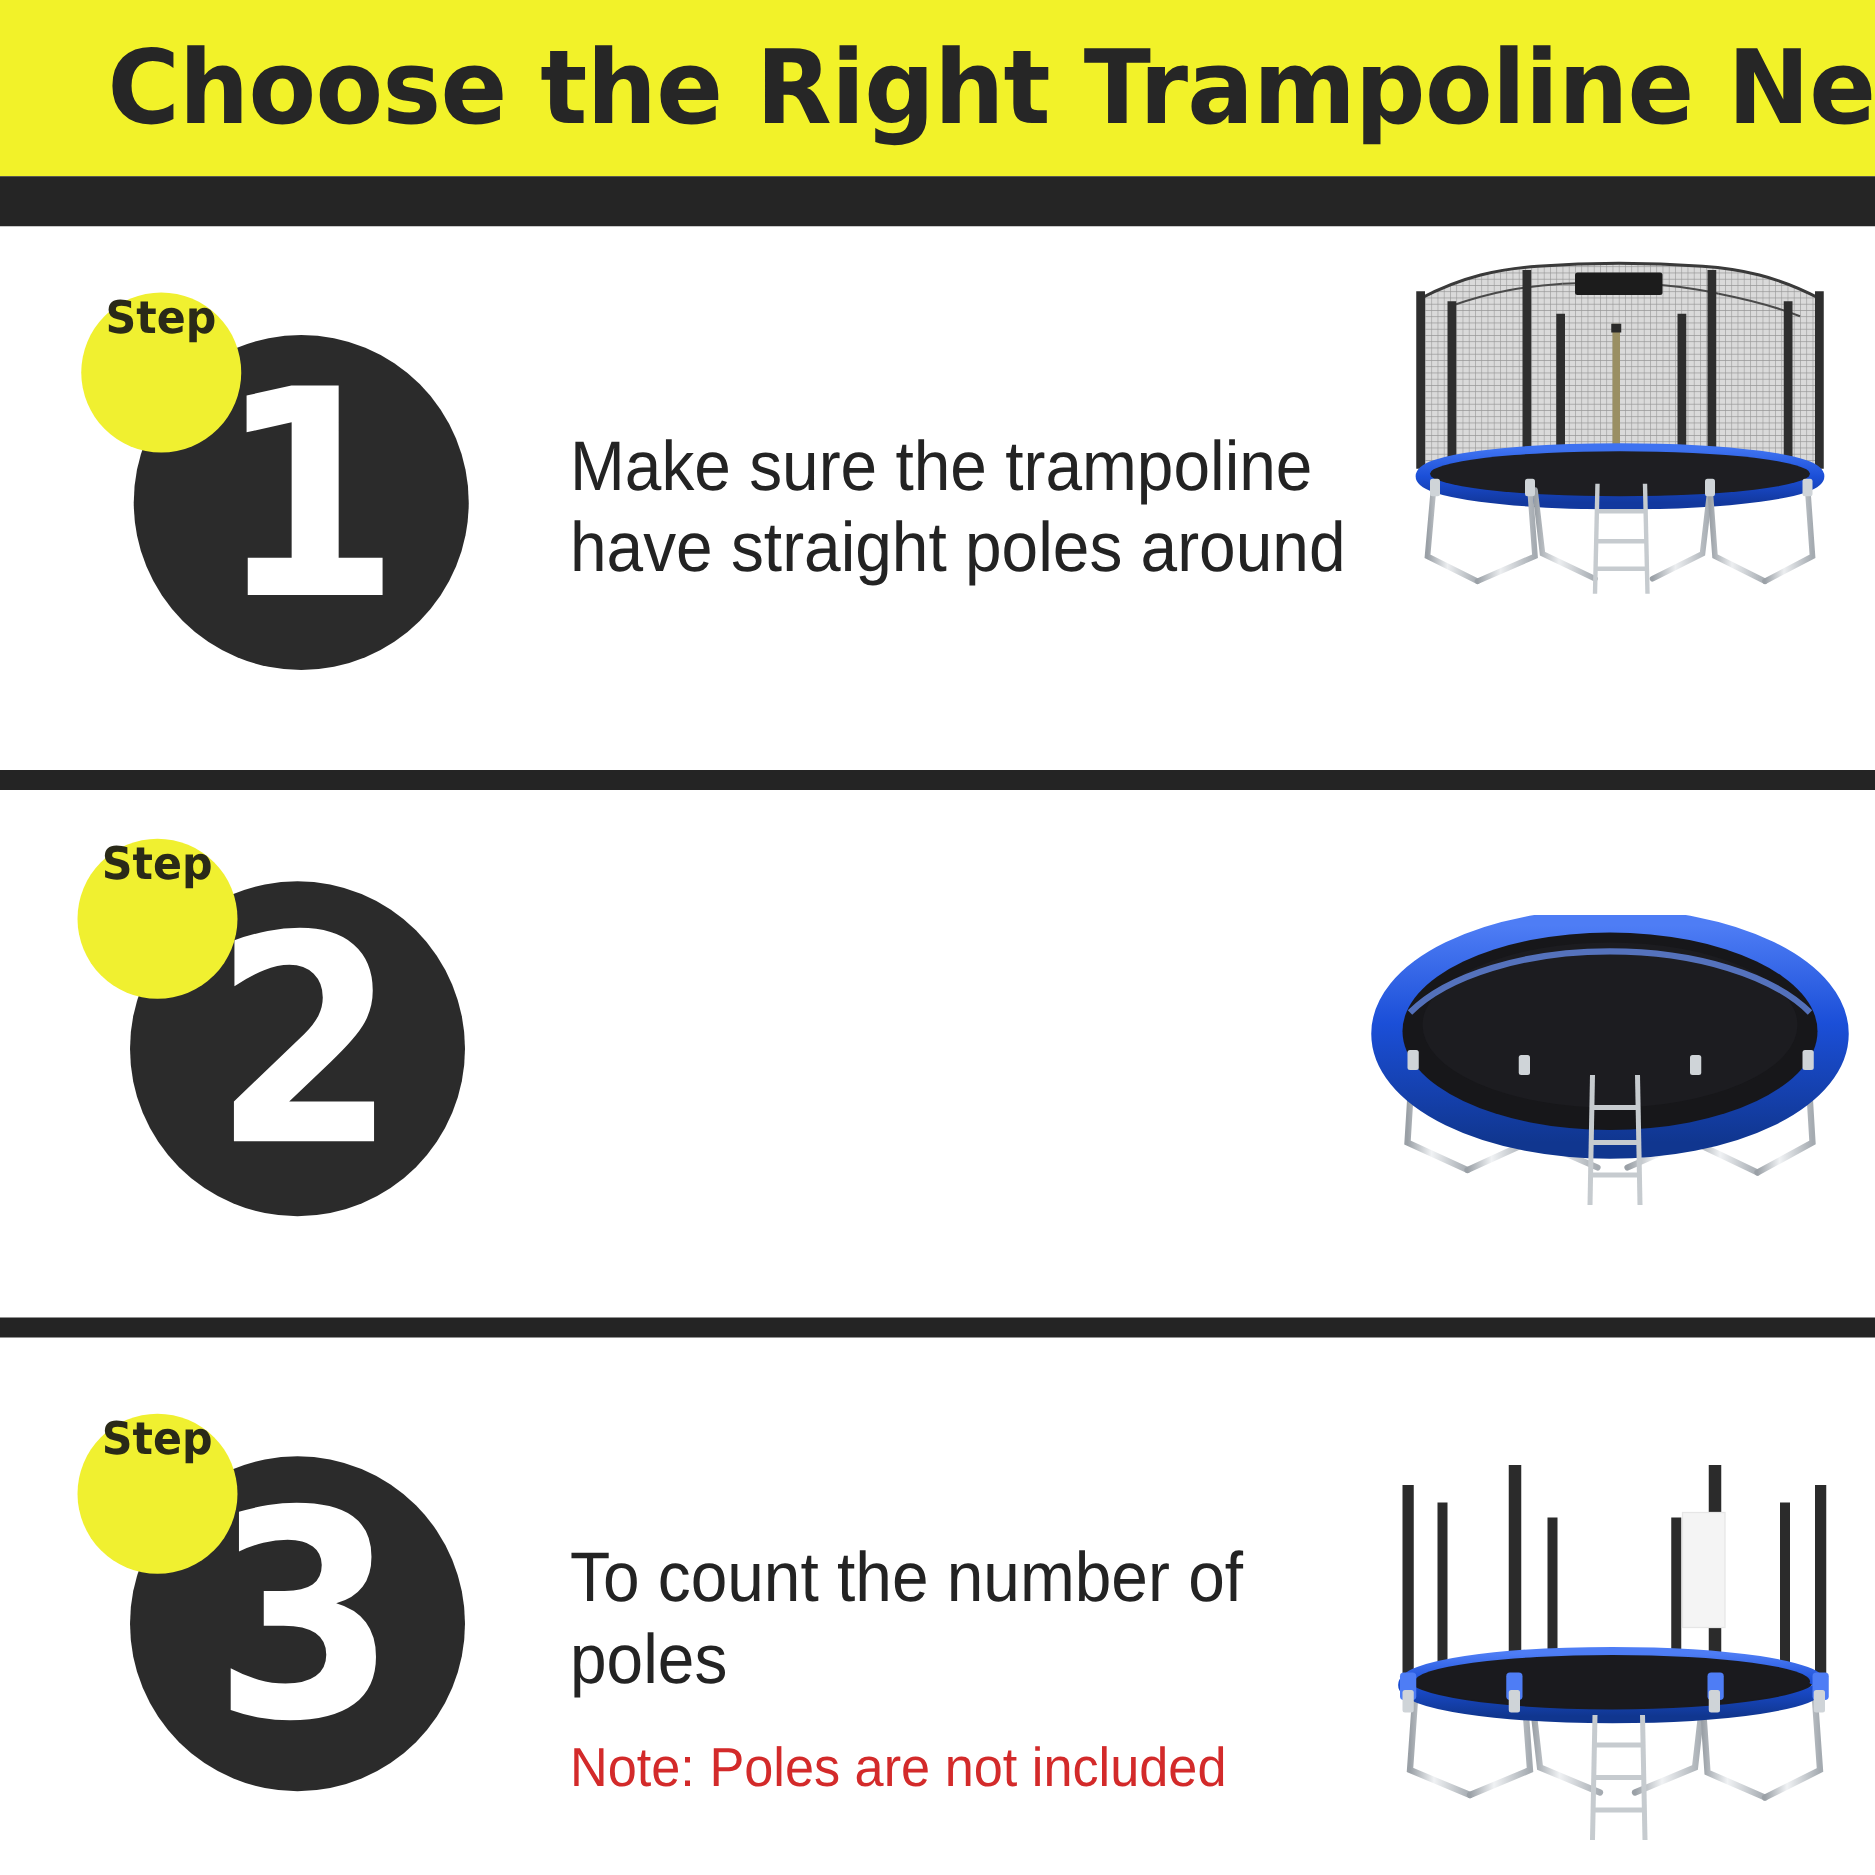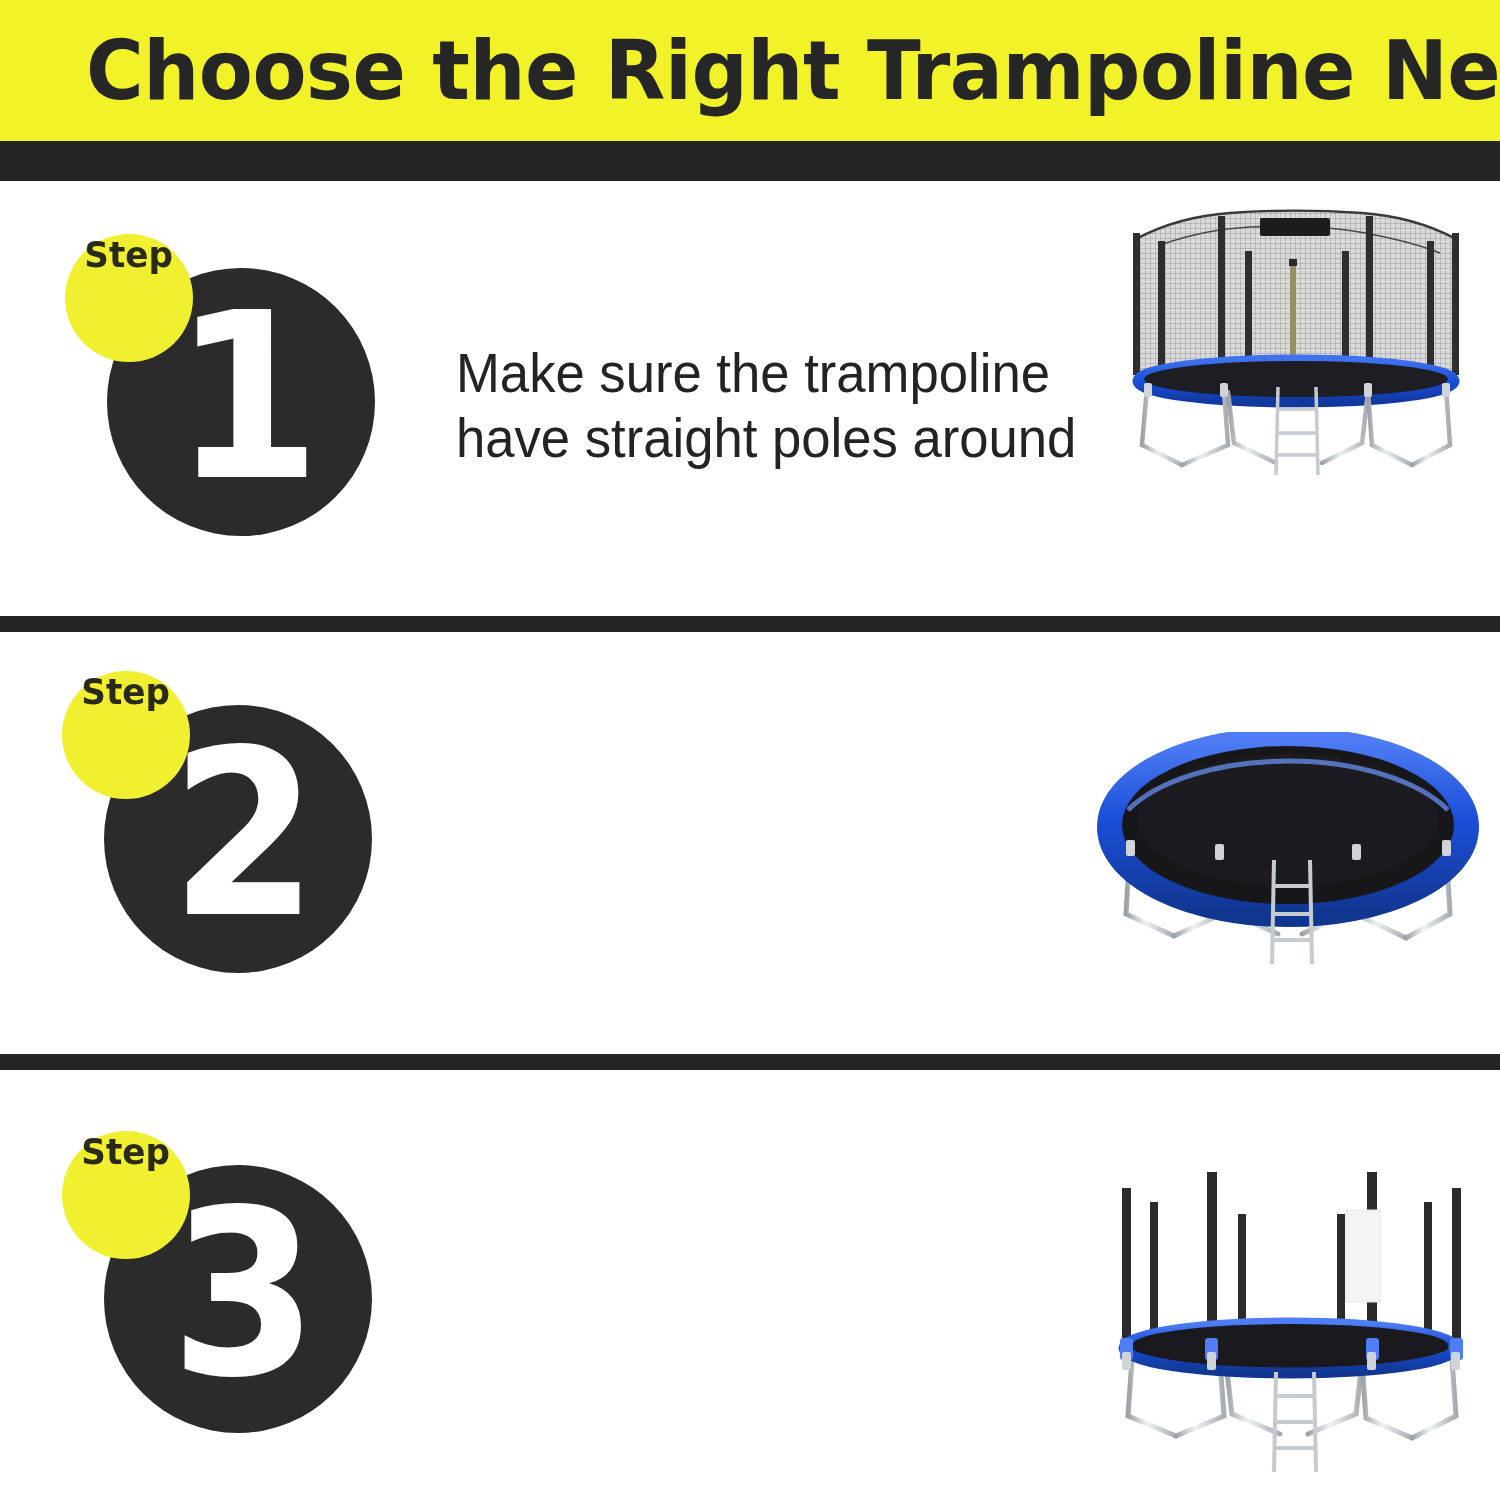--- a/index.html
+++ b/index.html
@@ -284,20 +284,25 @@
   <div class="step-row r3">
     <div class="badge-wrap">
       <div class="badge-circle">
         <div class="badge-number">3</div>
         <div class="badge-step-bubble">
           <span class="badge-step-label">Step</span>
         </div>
       </div>
     </div>
 
+    <div class="step-text">
+      <div class="step-line">To count the number of</div>
+      <div class="step-line">poles</div>
+      <div class="step-note">Note: Poles are not included</div>
+    </div>
 
     <div class="art">
       <svg viewBox="0 0 402 330" xmlns="http://www.w3.org/2000/svg">
         <defs>
           <linearGradient id="padg3" x1="0" y1="0" x2="0" y2="1">
             <stop offset="0" stop-color="#4E7DF5"></stop>
               <stop offset="0.45" stop-color="#1B4FD8"></stop>
               <stop offset="1" stop-color="#10368F"></stop>
           </linearGradient>
           <linearGradient id="legg3" x1="0" y1="0" x2="1" y2="0">

